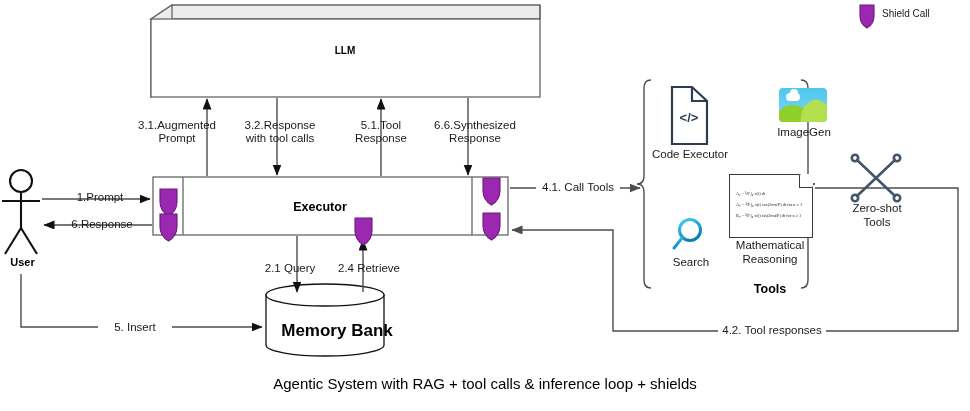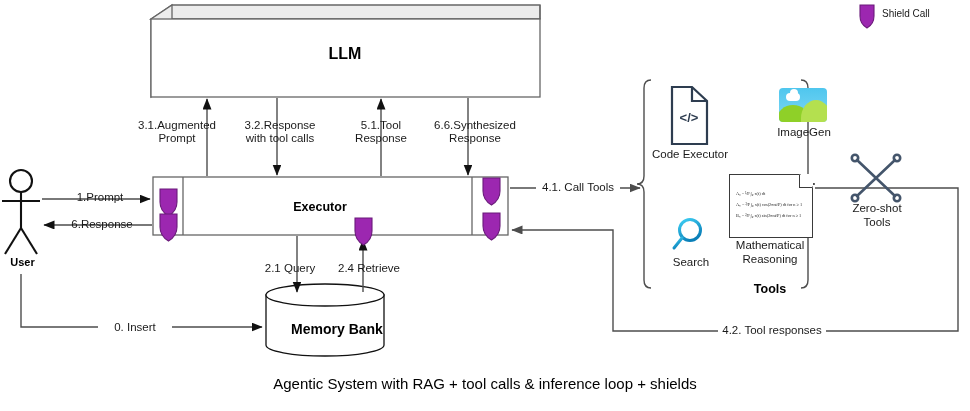--- a/index.html
+++ b/index.html
@@ -1,25 +1,25 @@
 <!DOCTYPE html>
 <html><head>
 <meta charset="utf-8">
 <style>
   html,body{margin:0;padding:0;background:#ffffff;}
   body{width:970px;height:411px;position:relative;overflow:hidden;
        font-family:"Liberation Sans",sans-serif;color:#000;}
   .canvas{position:absolute;left:0;top:0;width:970px;height:411px;}
   .lbl{position:absolute;font-size:11.5px;line-height:13px;color:#1a1a1a;white-space:pre-line;text-align:center;}
   .box-llm-title{position:absolute;left:150px;top:45px;width:390px;text-align:center;
-        font-weight:bold;font-size:16px;}
+        font-weight:bold;font-size:10px;}
   .exec-title{position:absolute;left:170px;top:200px;width:300px;text-align:center;
         font-weight:bold;font-size:12.5px;}
   .mem-title{position:absolute;left:265px;top:321px;width:144px;text-align:center;
-        font-weight:bold;font-size:14px;}
+        font-weight:bold;font-size:17px;}
   .user-title{position:absolute;left:0px;top:256px;width:45px;text-align:center;
         font-weight:bold;font-size:11px;}
   .tools-title{position:absolute;left:730px;top:282px;width:80px;text-align:center;
         font-weight:bold;font-size:12.5px;}
   .caption{position:absolute;left:0;top:375px;width:970px;text-align:center;
         font-size:15px;color:#000;}
   .legend-text{position:absolute;left:882px;top:8px;font-size:10px;color:#1a1a1a;}
   .ico-label{position:absolute;font-size:11.5px;line-height:13.5px;text-align:center;color:#1a1a1a;}
   .imggen{position:absolute;left:779px;top:88px;width:48px;height:34px;border-radius:4px;
       overflow:hidden;background:linear-gradient(#4fc6ee,#7fd8f4);}
@@ -181,17 +181,17 @@
 <div class="lbl" style="left:234px;top:119px;width:92px;">3.2.Response
 with tool calls</div>
 <div class="lbl" style="left:344px;top:119px;width:74px;">5.1.Tool
 Response</div>
 <div class="lbl" style="left:428px;top:119px;width:94px;">6.6.Synthesized
 Response</div>
 <div class="lbl" style="left:62px;top:191px;width:76px;">1.Prompt</div>
 <div class="lbl" style="left:58px;top:218px;width:88px;">6.Response</div>
 <div class="lbl" style="left:258px;top:262px;width:64px;">2.1 Query</div>
 <div class="lbl" style="left:330px;top:262px;width:78px;">2.4 Retrieve</div>
-<div class="lbl" style="left:98px;top:321px;width:74px;background:#fff;">0. Insert</div>
+<div class="lbl" style="left:98px;top:321px;width:74px;background:#fff;">5. Insert</div>
 <div class="lbl" style="left:536px;top:181px;width:84px;background:#fff;">4.1. Call Tools</div>
 <div class="lbl" style="left:718px;top:324px;width:108px;background:#fff;">4.2. Tool responses</div>
 
 <div class="caption">Agentic System with RAG + tool calls &amp; inference loop + shields</div>
 
 </body></html>

